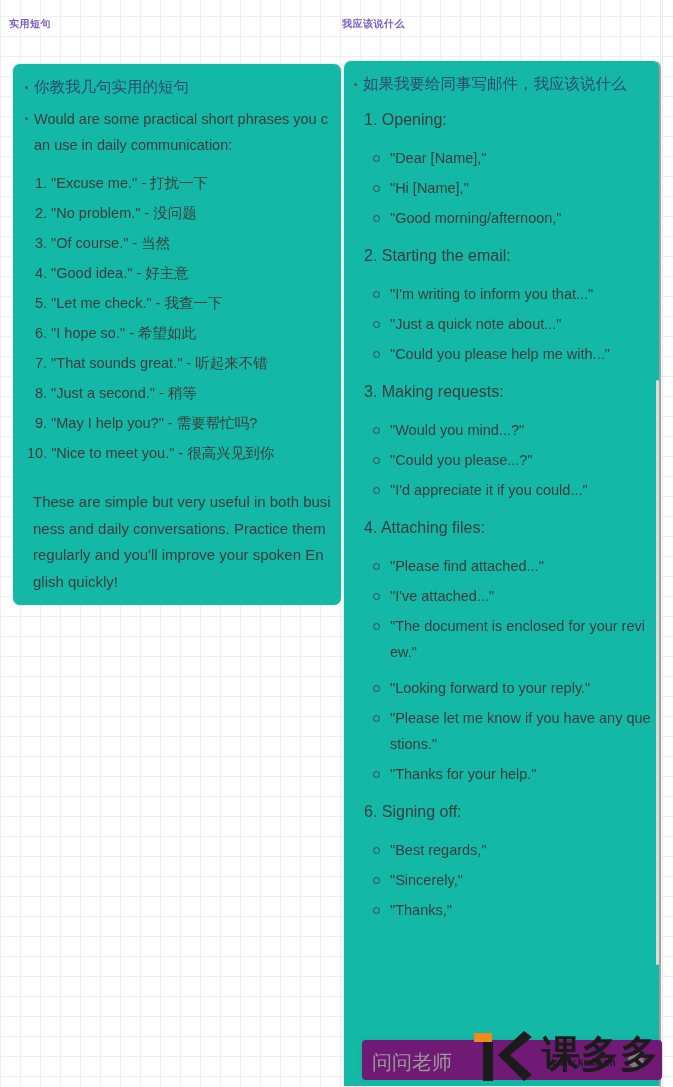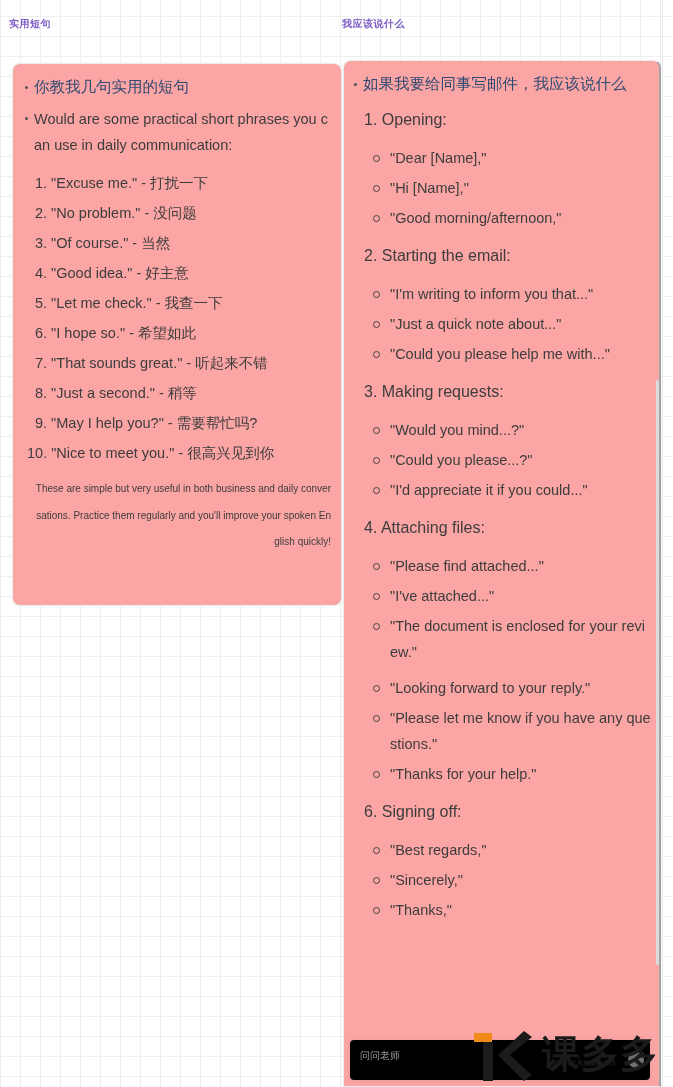--- a/index.html
+++ b/index.html
@@ -23,21 +23,21 @@
       font-size: 10px;
       font-weight: bold;
       color: #7b5cc4;
       letter-spacing: 0.5px;
     }
     #title-left { left: 9px; }
     #title-right { left: 342px; }
 
     .card {
       position: absolute;
-      background: #fca5a5;
+      background: #14b8a6;
       border: 1px solid #ececec;
       border-radius: 8px;
       box-shadow: 0 1px 4px rgba(0,0,0,0.04);
     }
     #card-left {
       left: 12px; top: 63px; width: 330px; height: 543px;
       padding: 12px 10px 0 12px;
     }
     #card-right {
       left: 343px; top: 60px; width: 318px; height: 1027px;
@@ -73,27 +73,26 @@
     .num-list { list-style: none; margin-top: 10px; }
     .num-list li {
       font-size: 14.5px;
       line-height: 30px;
       color: #3d3d3d;
     }
     #card-left .num-list li { padding-left: 10px; }
     #card-left .num-list li.ten { padding-left: 8px; margin-left: -6px; }
 
     .para {
-      margin-top: 8px;
+      margin-top: 21px;
       padding-left: 8px;
-      font-size: 10px;
+      font-size: 15px;
       line-height: 26.5px;
       color: #3d3d3d;
       word-break: break-all;
-      text-align: right;
     }
 
     .section-head {
       font-size: 16px;
       line-height: 30px;
       color: #3d3d3d;
       padding-left: 10px;
       margin-top: 10px;
     }
     .sub-list { list-style: none; margin-top: 10px; margin-bottom: 0; }
@@ -122,27 +121,27 @@
     }
     .page-divider {
       position: absolute;
       left: 662px; top: 0;
       width: 1px; height: 1087px;
       background: #ececec;
     }
 
     .ask-box {
       position: absolute;
-      left: 350px; top: 1040px;
+      left: 362px; top: 1040px;
       width: 300px; height: 40px;
-      background: #000000;
+      background: #701a75;
       border-radius: 4px;
       box-shadow: 0 0 6px rgba(0,0,0,0.08);
       padding: 9px 10px;
-      font-size: 10px;
+      font-size: 20px;
       color: #9a9a9a;
     }
     .send-btn {
       position: absolute;
       left: 628px; top: 1052px;
       width: 16px; height: 16px;
       border-radius: 50%;
       background: #8c8c8c;
       opacity: 0.8;
     }

